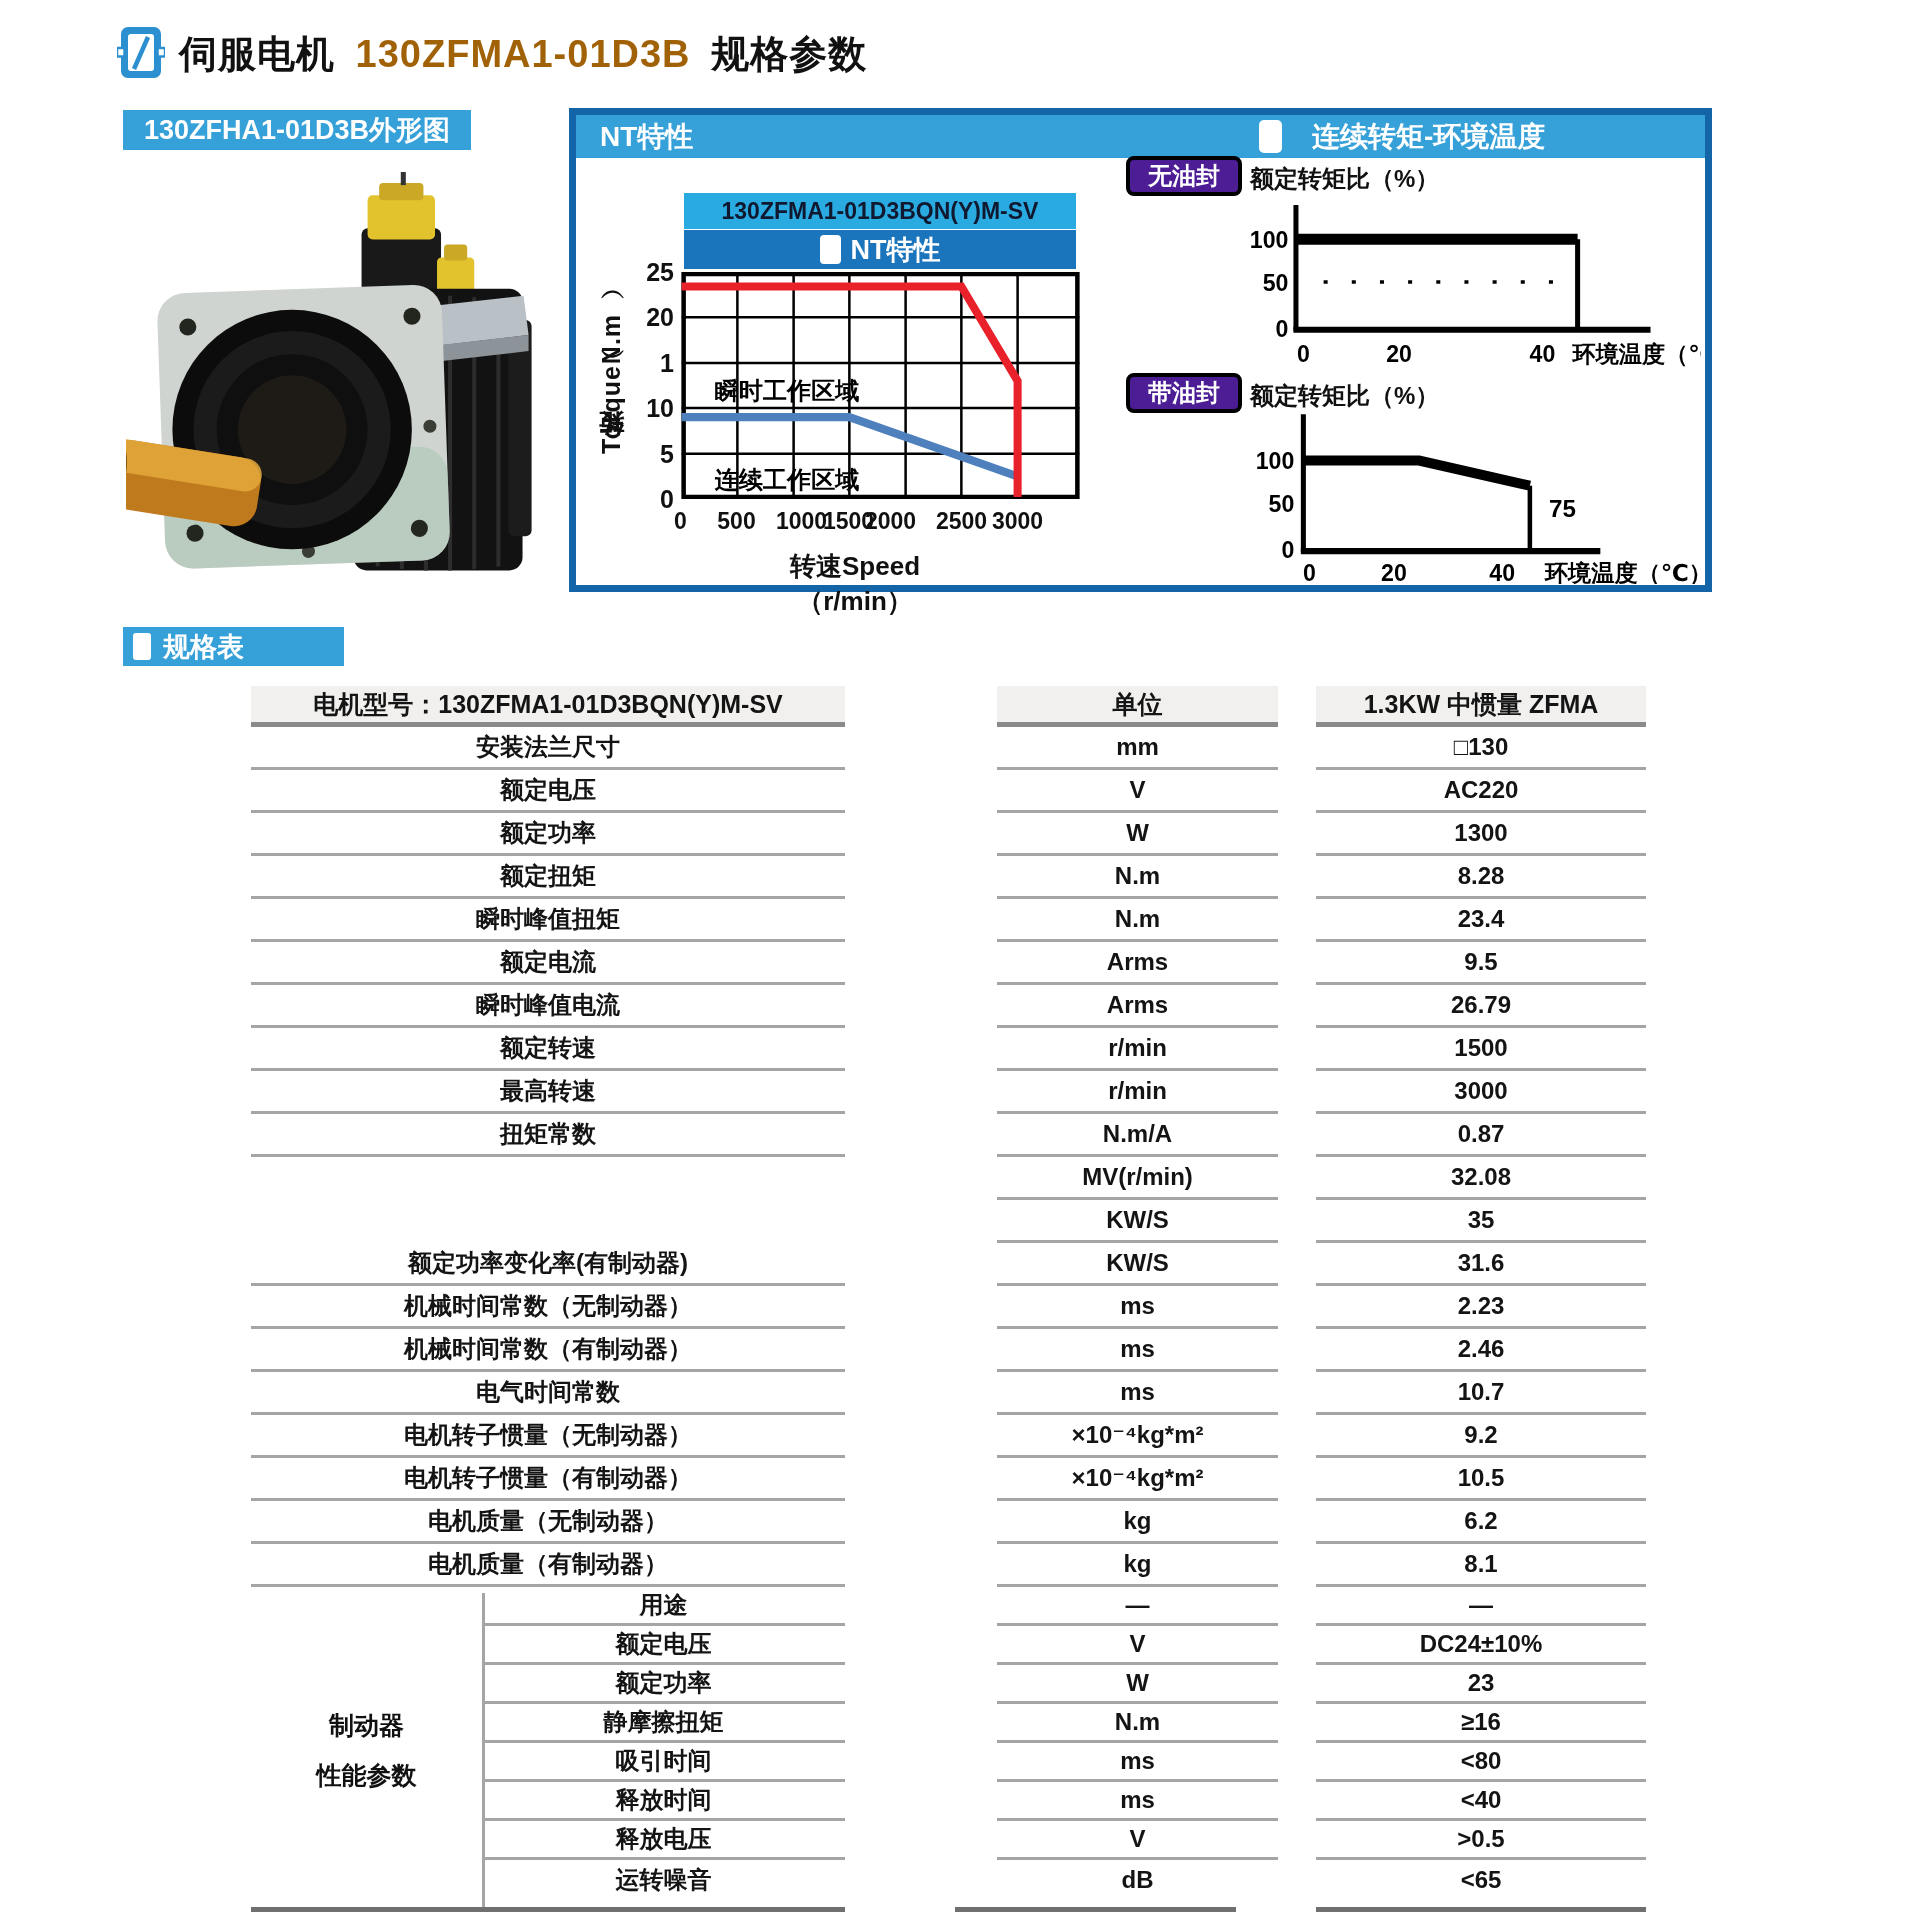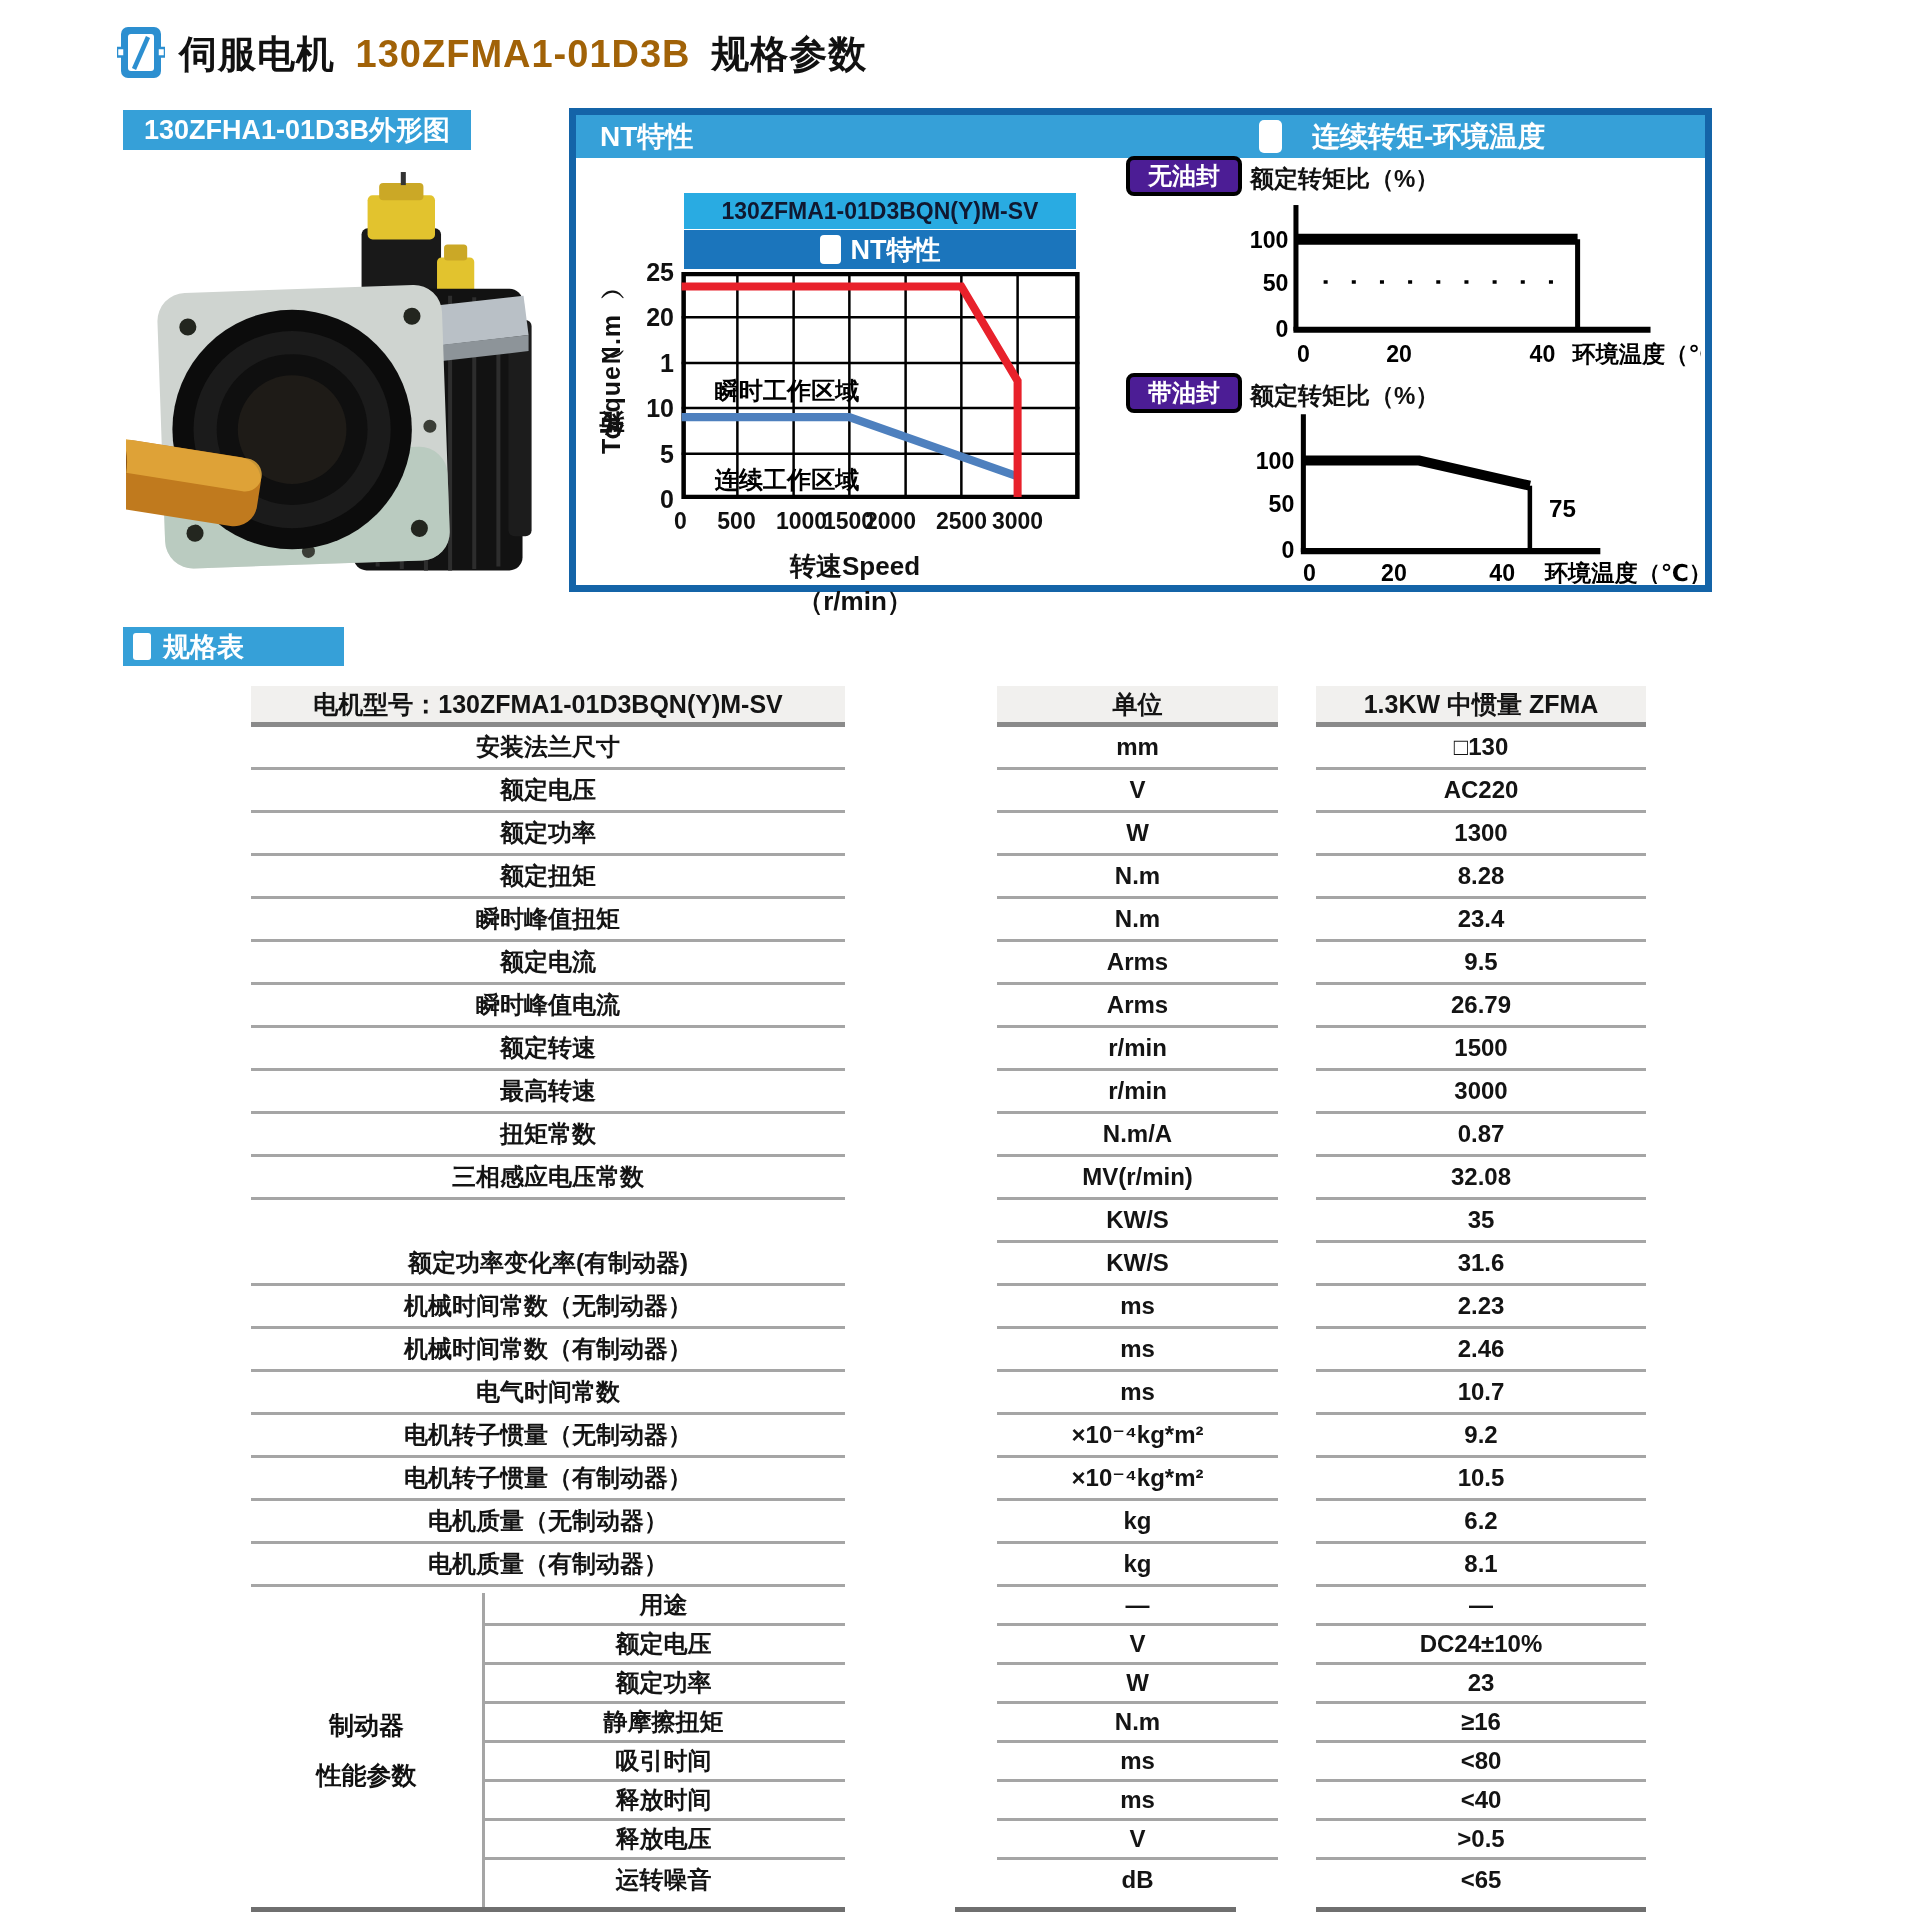--- a/index.html
+++ b/index.html
@@ -297,21 +297,20 @@
         <div class="cell c1">最高转速</div>
         <div class="cell c2">r/min</div>
         <div class="cell c3">3000</div>
       </div>
       <div class="srow main">
         <div class="cell c1">扭矩常数</div>
         <div class="cell c2">N.m/A</div>
         <div class="cell c3">0.87</div>
       </div>
       <div class="srow main">
-        <div class="cell c1">三相感应电压常数</div>
         <div class="cell c2">MV(r/min)</div>
         <div class="cell c3">32.08</div>
       </div>
       <div class="srow main">
         <div class="cell c2">KW/S</div>
         <div class="cell c3">35</div>
       </div>
       <div class="srow main">
         <div class="cell c1">额定功率变化率(有制动器)</div>
         <div class="cell c2">KW/S</div>

